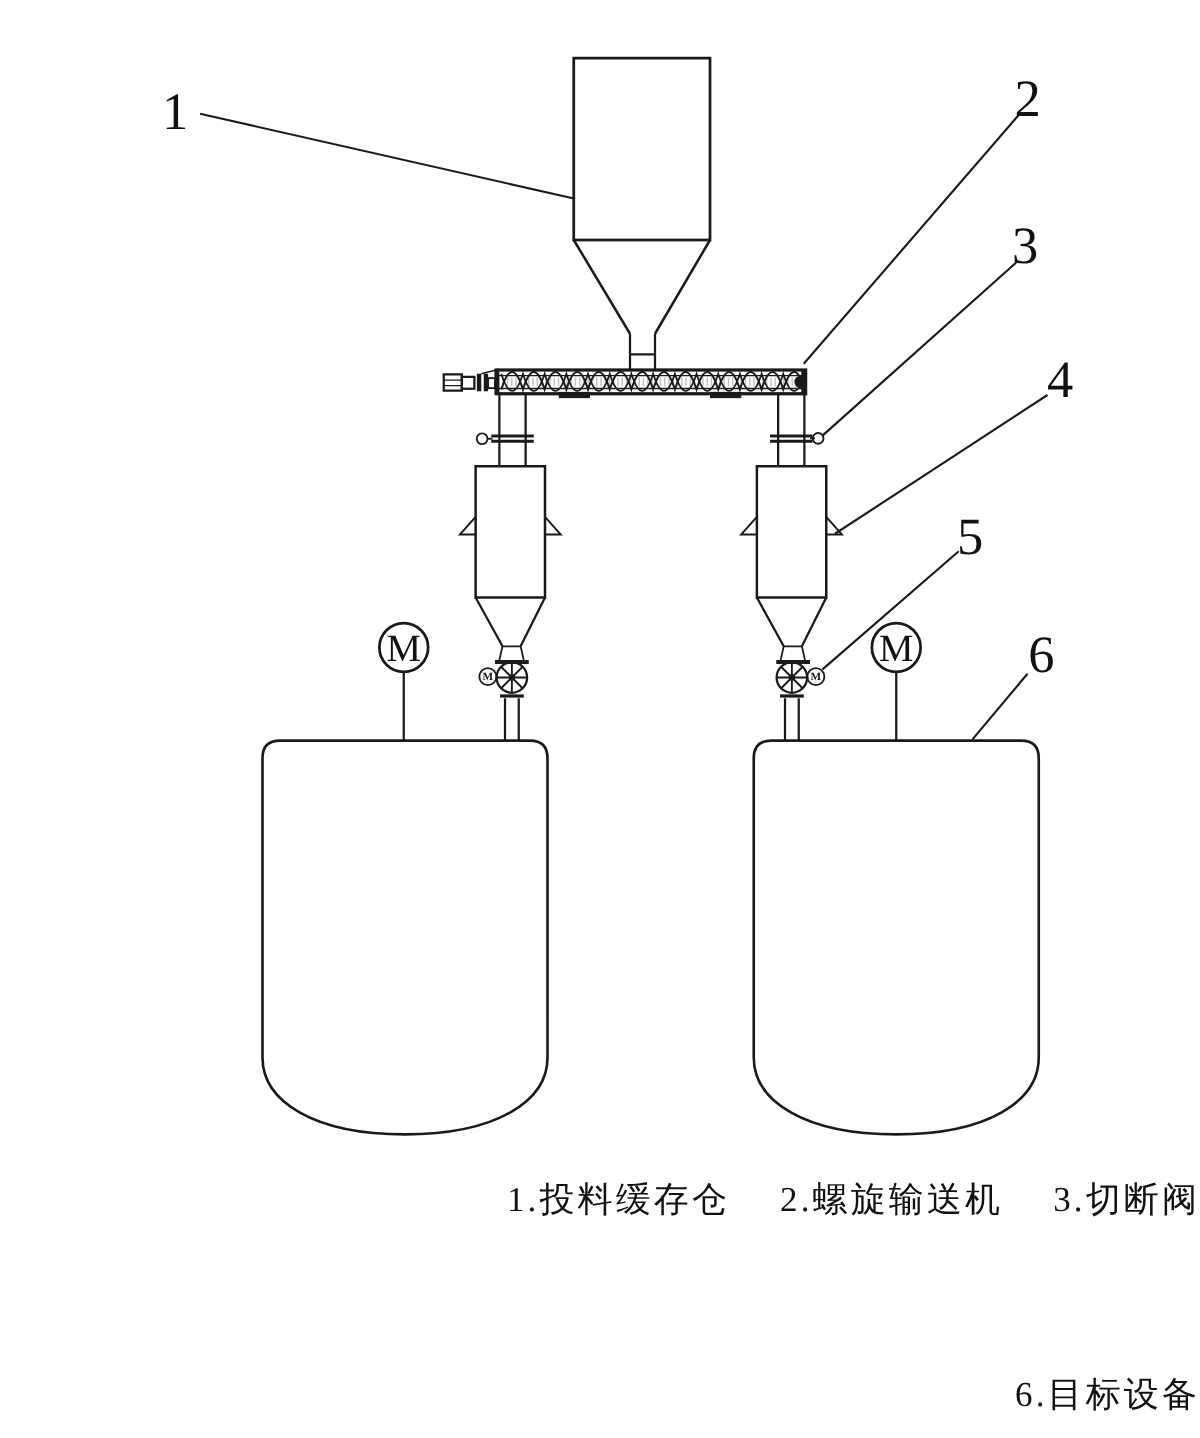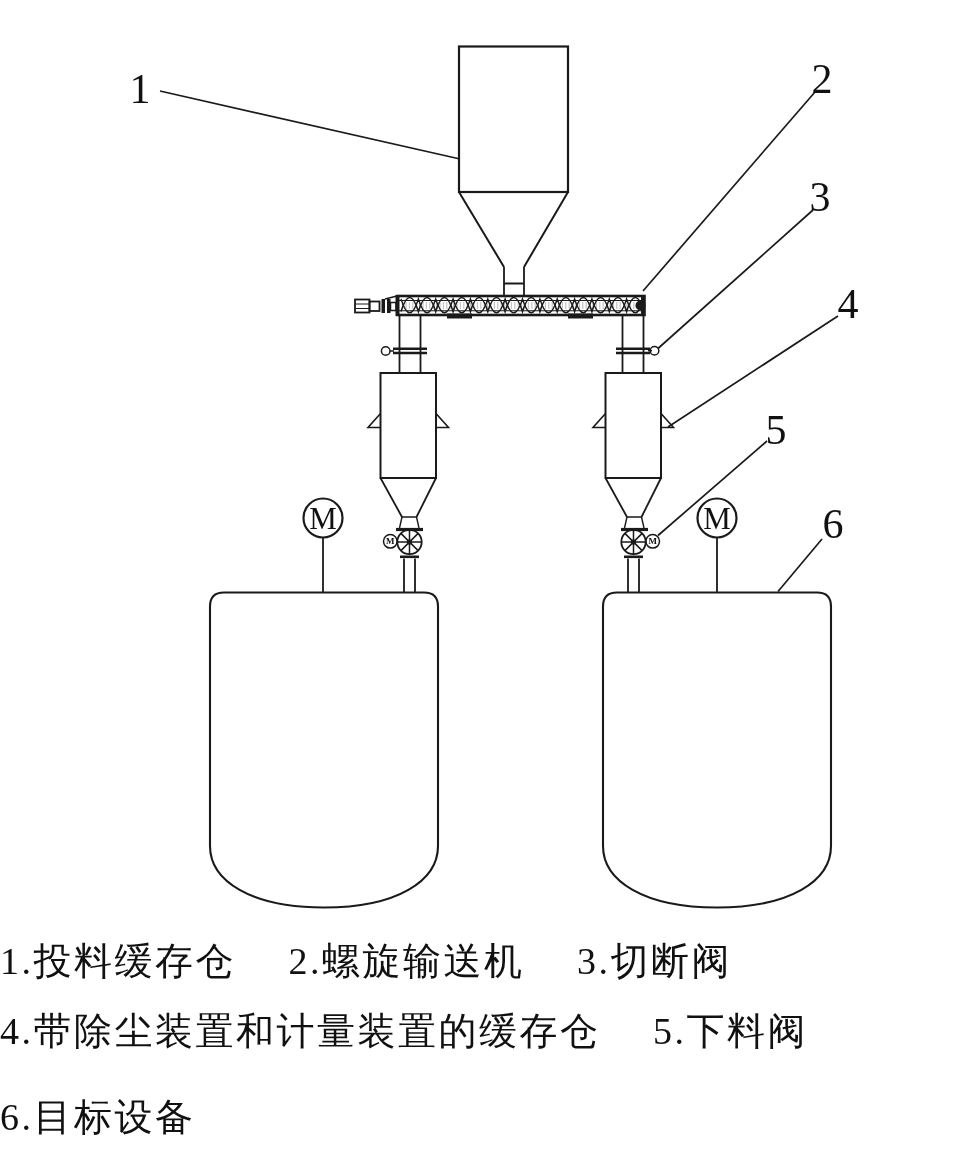--- a/index.html
+++ b/index.html
@@ -1,20 +1,20 @@
 <!DOCTYPE html>
 <html><head>
 <meta charset="utf-8">
 <style>
   html,body{margin:0;padding:0;background:#ffffff;}
   .page{position:relative;width:960px;height:1150px;background:#fff;overflow:hidden;
         font-family:"Liberation Serif","DejaVu Serif",serif;}
   .fig{position:absolute;left:0;top:0;}
-  .caption-line{position:absolute;left:0;right:0;text-align:left;color:#111;
-        font-size:38px;line-height:46px;letter-spacing:2.5px;white-space:nowrap;}
+  .caption-line{position:absolute;left:0;right:0;text-align:right;color:#111;
+        font-size:28px;line-height:46px;letter-spacing:2.5px;white-space:nowrap;}
   .cap1{top:938px;} .cap2{top:1008px;} .cap3{top:1082px;margin-top:12px;}
   svg .ln{stroke:#1a1a1a;fill:none;}
   svg text{fill:#111;font-family:"Liberation Serif","DejaVu Serif",serif;}
   .callout{font-size:42px;}
 </style>
 </head>
 <body>
 
 <div class="page">
 
@@ -122,16 +122,15 @@
     <text class="callout" x="140" y="103" text-anchor="middle">1</text>
     <text class="callout" x="822" y="92.5" text-anchor="middle">2</text>
     <text class="callout" x="820" y="210.5" text-anchor="middle">3</text>
     <text class="callout" x="848" y="317.5" text-anchor="middle">4</text>
     <text class="callout" x="776" y="443.5" text-anchor="middle">5</text>
     <text class="callout" x="833" y="537.5" text-anchor="middle">6</text>
   </g>
 </svg>
 
 <div class="caption-line cap1">1.投料缓存仓　 2.螺旋输送机　 3.切断阀</div>
-<div class="caption-line cap2">4.带除尘装置和计量装置的缓存仓　 5.下料阀</div>
 <div class="caption-line cap3">6.目标设备</div>
 
 </div>
 
 </body></html>

